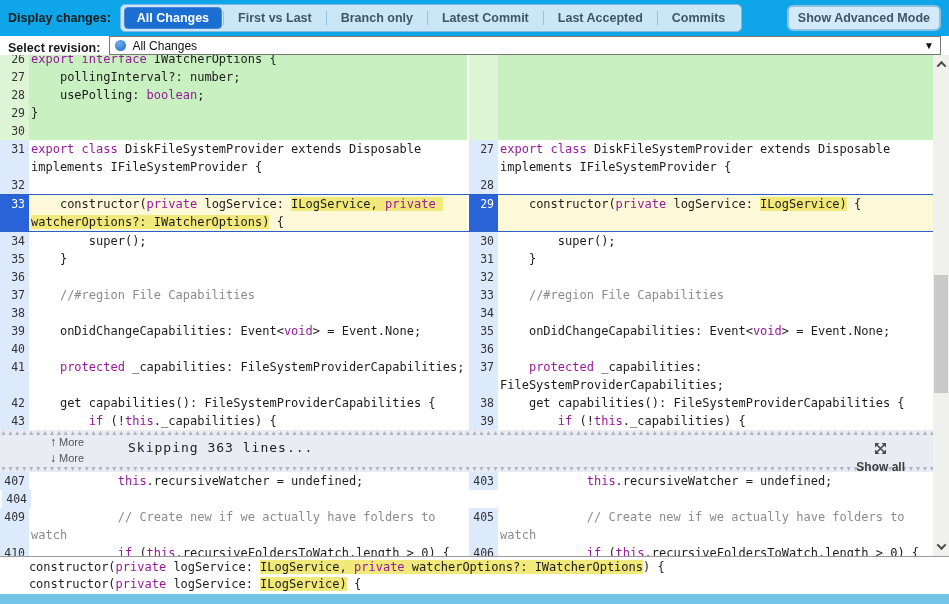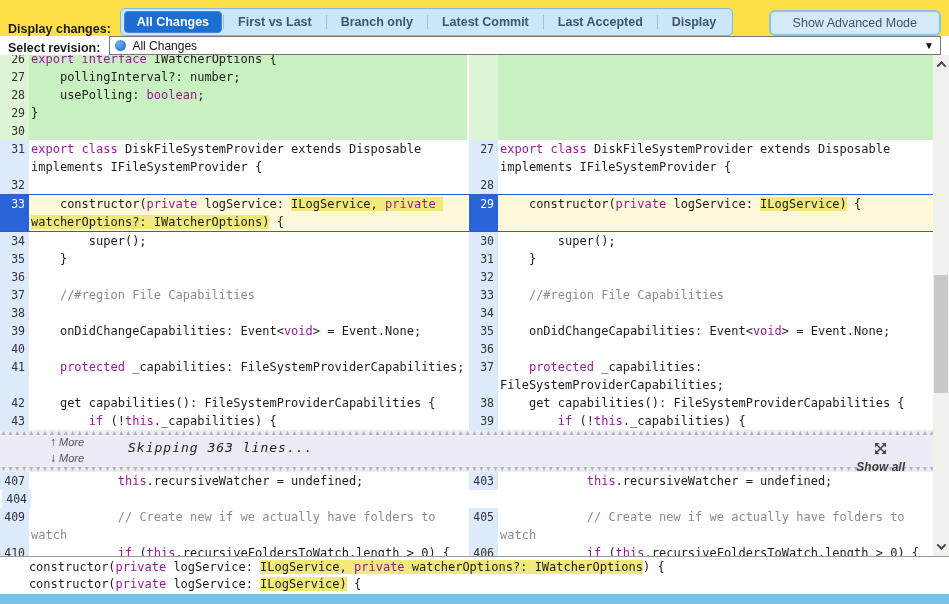--- a/index.html
+++ b/index.html
@@ -1,31 +1,31 @@
 <!DOCTYPE html>
 <html><head>
 <meta charset="utf-8">
 <style>
   * { margin:0; padding:0; box-sizing:border-box; }
   html,body { width:949px; height:604px; overflow:hidden; background:#fff;
               font-family:"Liberation Sans", sans-serif; }
 
   
-  .toolbar { height:36px; display:flex; align-items:flex-end; padding-left:8px; background:#fde047; }
+  .toolbar { height:36px; display:flex; align-items:center; padding-left:8px; background:#0ea5e9; }
   .tb-label { font-size:12.5px; font-weight:bold; color:#1a1a1a; white-space:nowrap; }
   .mode-group { margin-left:9px; display:inline-flex; align-items:center;
                 background:#cbe6f7; border:1px solid #83b9dc; border-radius:5px; padding:2px 3px; }
   .mode-btn { border:none; background:transparent; font-family:"Liberation Sans",sans-serif;
               font-size:12.5px; font-weight:bold; color:#3f5668; padding:4px 13px; cursor:pointer;
               border-radius:4px; white-space:nowrap; }
   .mode-btn.active { background:#1c6fd2; color:#fff; border:1px solid #4887d8; padding:3px 12px; }
   .mode-sep { width:1px; height:14px; background:#97c3e0; margin:0 1px; }
   .adv-btn { margin-left:auto; margin-right:8px; background:#d2eaf9; border:2px solid #8ec2e3;
              border-radius:6px; font-family:"Liberation Sans",sans-serif; font-size:12.5px;
-             font-weight:normal; color:#3f5668; padding:4px 22px; cursor:pointer; white-space:nowrap; }
+             font-weight:bold; color:#3f5668; padding:4px 9px; cursor:pointer; white-space:nowrap; }
 
   
   .rev-row { height:19px; display:flex; align-items:flex-end; padding-left:8px; background:#fff; }
   .rev-label { font-size:12.5px; font-weight:bold; color:#1a1a1a; white-space:nowrap; }
   .rev-select { flex:1; margin-left:9px; margin-right:8px; height:19px; border:1px solid #777;
                 background:#fff; display:flex; align-items:center; padding-left:5px; cursor:pointer; }
   .rev-circle { width:11px; height:11px; border-radius:50%; flex:0 0 11px;
                 background:radial-gradient(circle at 35% 30%, #6db0ef, #1a66c9); }
   .rev-value { font-size:12px; color:#111; margin-left:6px; }
   .rev-caret { margin-left:auto; margin-right:6px; font-size:10px; color:#111; }
@@ -52,21 +52,21 @@
   .pair.cut .gut span, .pair.cut .code span { position:relative; top:-5px; }
   .sk { color:#971a9c; }
   .sc { color:#8b8b8b; }
   .sh { background:#f2e97b; }
   .sd { color:#1c1c1c; }
 
   
   .skip-band { width:933px; height:42px; background:#ebebf4; position:relative; }
   .zz { height:6px; overflow:hidden; white-space:nowrap; font-size:7px; line-height:6px;
         color:#b4b2c4; user-select:none; letter-spacing:0; }
-  .skip-body { height:30px; position:relative;font-style:italic; }
+  .skip-body { height:30px; position:relative; }
   .more-col { position:absolute; left:50px; top:-2px; }
   .more { font-size:11px; color:#555; cursor:pointer; line-height:16px; white-space:nowrap; }
   .more .arr { color:#333; font-size:12px; }
   .skip-text { position:absolute; left:128px; top:4px; font-family:"DejaVu Sans Mono",monospace;
                font-size:13px; letter-spacing:1px; color:#222; }
   .show-all { position:absolute; right:28px; top:6px; display:flex; align-items:center; gap:5px;
               font-size:12px; font-weight:bold; color:#3d3d3d; cursor:pointer;flex-direction:column; }
 
   
   .vscroll { position:absolute; right:0; top:0; width:16px; height:501px; background:#f0f0ec; }
@@ -94,21 +94,21 @@
       <button class="mode-btn active">All Changes</button>
       <span class="mode-sep"></span>
       <button class="mode-btn">First vs Last</button>
       <span class="mode-sep"></span>
       <button class="mode-btn">Branch only</button>
       <span class="mode-sep"></span>
       <button class="mode-btn">Latest Commit</button>
       <span class="mode-sep"></span>
       <button class="mode-btn">Last Accepted</button>
       <span class="mode-sep"></span>
-      <button class="mode-btn">Display</button>
+      <button class="mode-btn">Commits</button>
     </div>
   <button class="adv-btn">Show Advanced Mode</button>
 </div>
 
 <div class="rev-row">
   <span class="rev-label">Select revision:</span>
   <div class="rev-select">
     <span class="rev-circle"></span>
     <span class="rev-value">All Changes</span>
     <span class="rev-caret">▼</span>

